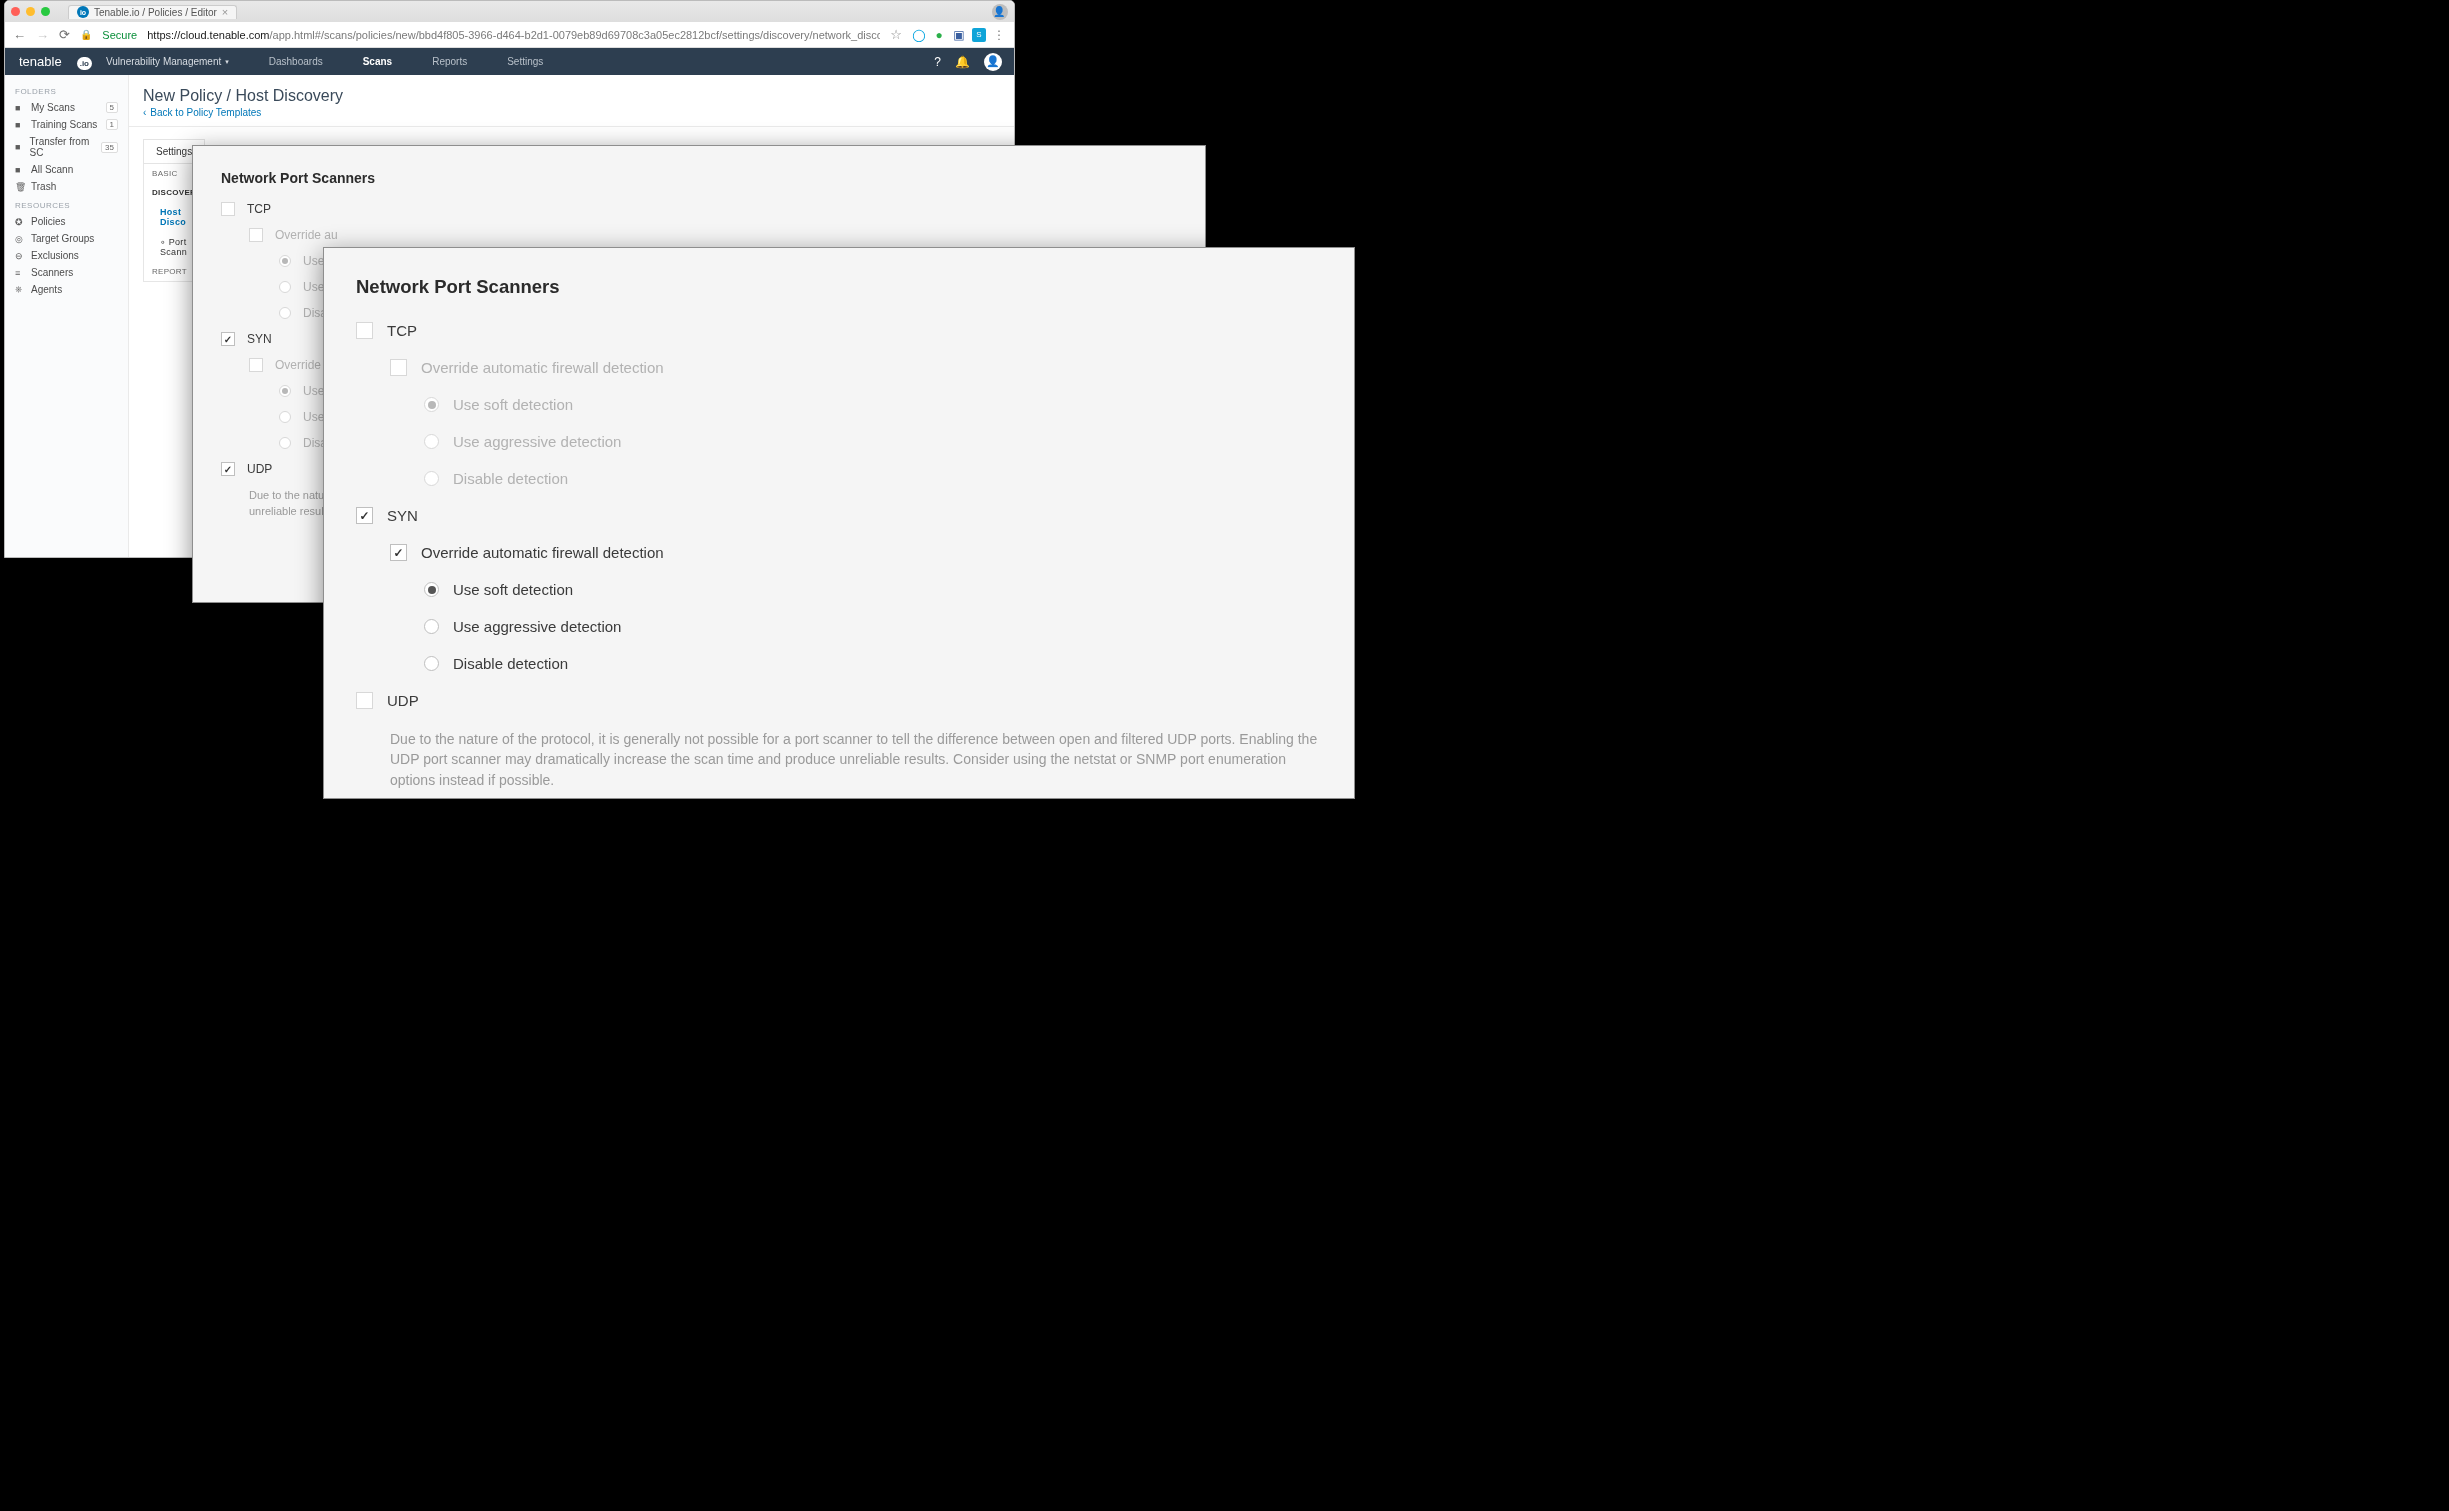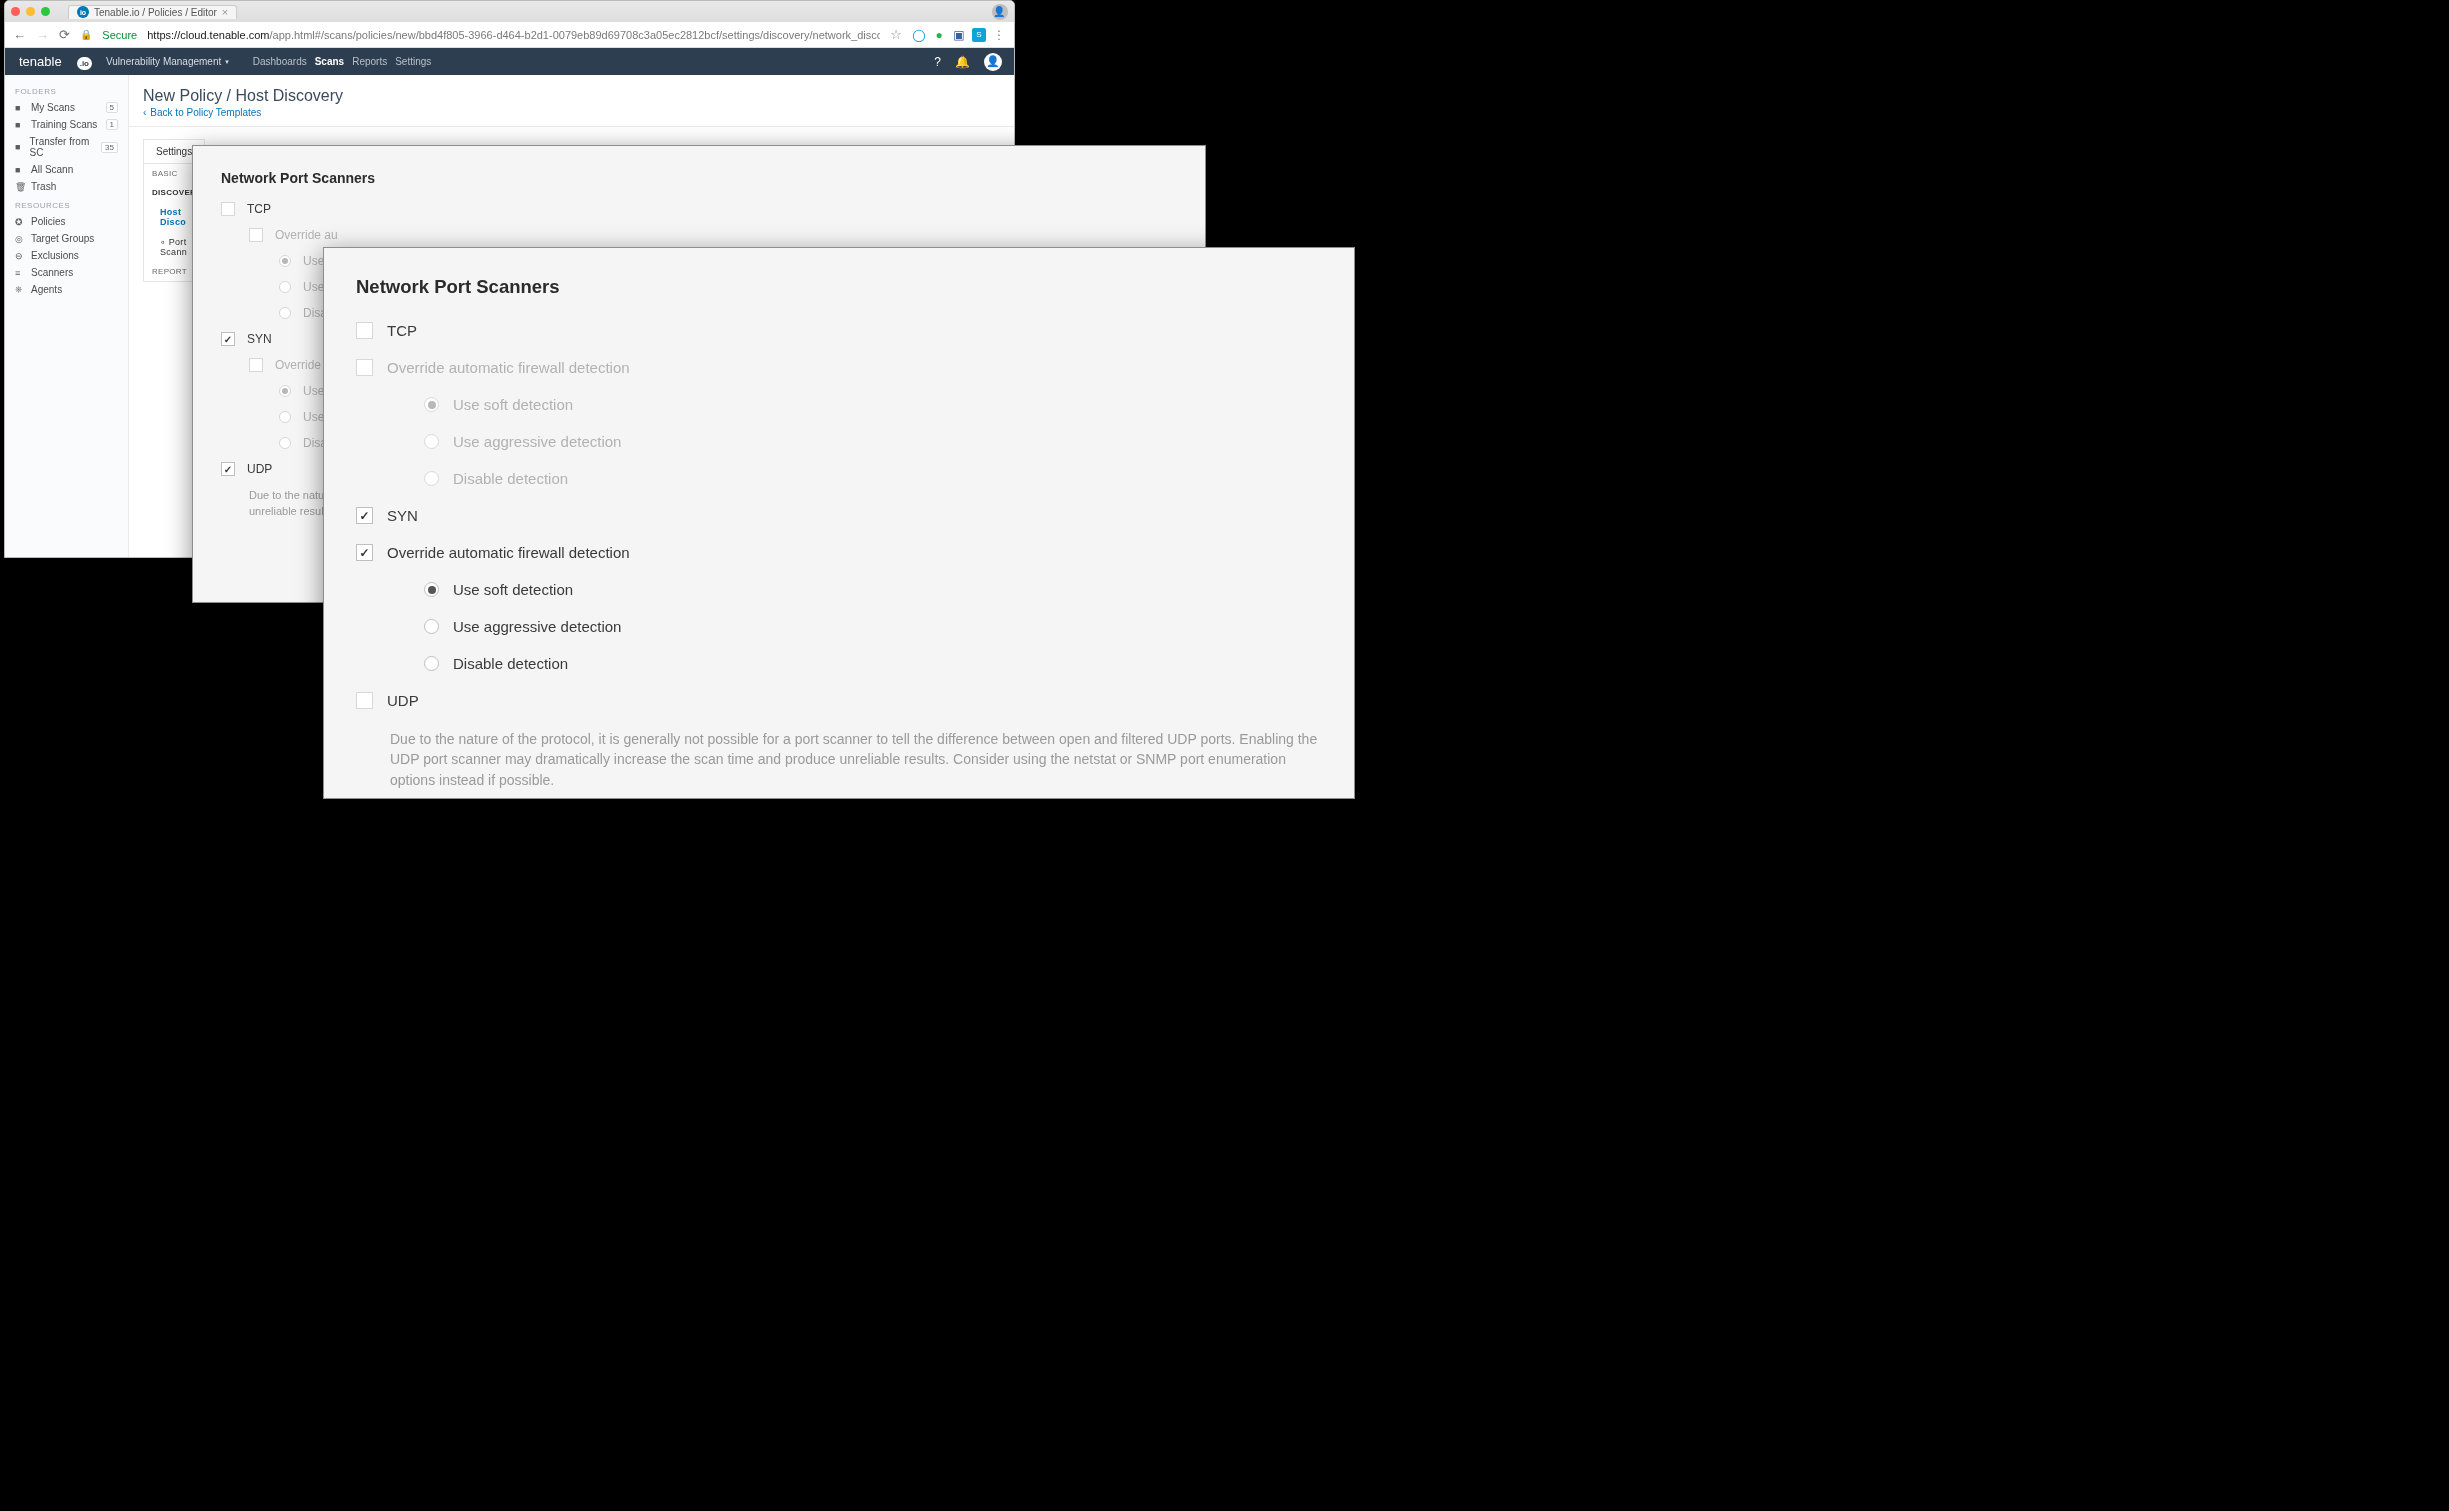--- a/index.html
+++ b/index.html
@@ -17,21 +17,21 @@
 .secure-lock{color:#0a8f3a;font-size:10px}
 .secure-txt{color:#0a8f3a;font-size:11px}
 .url{flex:1;color:#1a1a1a;white-space:nowrap;overflow:hidden}
 .url .gray{color:#7a7a7a}
 .addr-ico{display:flex;gap:6px;align-items:center}
 .addr-ico span{width:14px;height:14px;display:flex;align-items:center;justify-content:center;font-size:12px}
 .app-header{height:27px;background:#2d3e50;display:flex;align-items:center;color:#d7dce2;font-size:10px}
 .logo{display:flex;align-items:baseline;margin:0 14px;font-weight:300;color:#fff;font-size:13px}
 .logo-io{background:#fff;color:#2d3e50;border-radius:9px;font-weight:bold;font-size:8px;padding:2px 3px;margin-left:15px}
 .prod{margin-right:20px;display:flex;align-items:center;gap:4px}
-.nav-item{margin:0 4px;color:#b8c0c9;cursor:pointer}
+.nav-item{margin:0 20px;color:#b8c0c9;cursor:pointer}
 .nav-item.active{color:#fff;font-weight:600}
 .hdr-right{margin-left:auto;display:flex;align-items:center;gap:14px;padding-right:12px}
 .hdr-ico{color:#fff;font-size:12px}
 .avatar{width:18px;height:18px;border-radius:50%;background:#fff;color:#2d3e50;display:flex;align-items:center;justify-content:center;font-size:11px}
 .page{display:flex;height:calc(100% - 74px)}
 .sidebar{width:124px;background:#fafbfc;border-right:1px solid #eaeaea;padding-top:6px;font-size:10px}
 .sb-hdr{color:#9ba2aa;font-size:8px;letter-spacing:.5px;padding:6px 10px 3px;text-transform:uppercase}
 .sb-item{display:flex;align-items:center;padding:3px 10px;color:#4c4c4c;gap:6px;cursor:pointer}
 .sb-ico{width:10px;font-size:9px;color:#5d5d5d}
 .sb-badge{margin-left:auto;font-size:8px;background:#fff;border:1px solid #ddd;border-radius:2px;padding:0 3px;color:#666}
@@ -59,21 +59,21 @@
 .panel2 .row{margin:20px 0;gap:14px}
 .chk{width:14px;height:14px;border:1px solid #bfbfbf;background:#fff;display:flex;align-items:center;justify-content:center;font-size:10px;color:#333;flex-shrink:0}
 .panel2 .chk{width:17px;height:17px;font-size:12px}
 .chk.on::after{content:"✓";font-weight:bold}
 .rad{width:12px;height:12px;border:1px solid #bfbfbf;border-radius:50%;background:#fff;flex-shrink:0;display:flex;align-items:center;justify-content:center}
 .panel2 .rad{width:15px;height:15px}
 .rad.on::after{content:"";width:6px;height:6px;background:#555;border-radius:50%}
 .panel2 .rad.on::after{width:8px;height:8px}
 .ind1{margin-left:28px}
 .ind2{margin-left:58px}
-.panel2 .ind1{}
+.panel2 .ind1{margin-left:34px}
 .panel2 .ind2{margin-left:68px}
 .dis{color:#b2b2b2}
 .dis .chk,.dis .rad{border-color:#d8d8d8}
 .dis .rad.on::after{background:#b8b8b8}
 .note{color:#9a9a9a;font-size:14px;line-height:1.45;margin-left:34px;margin-top:4px;max-width:960px}
 .panel1 .note{font-size:11px;margin-left:28px;max-width:750px}
 </style>
 </head>
 <body>
 

